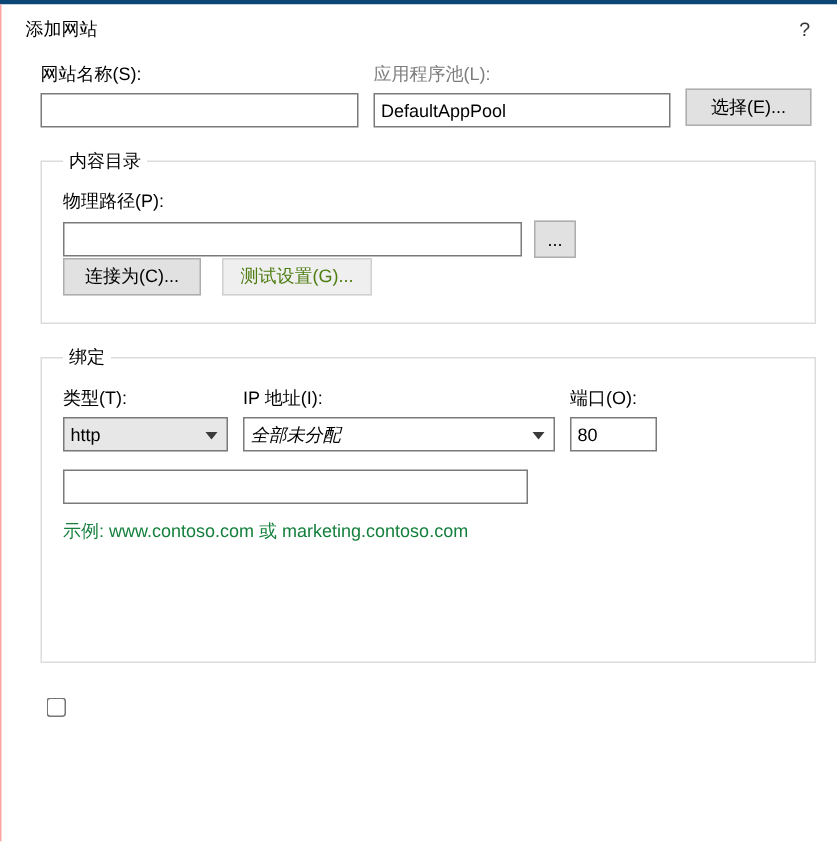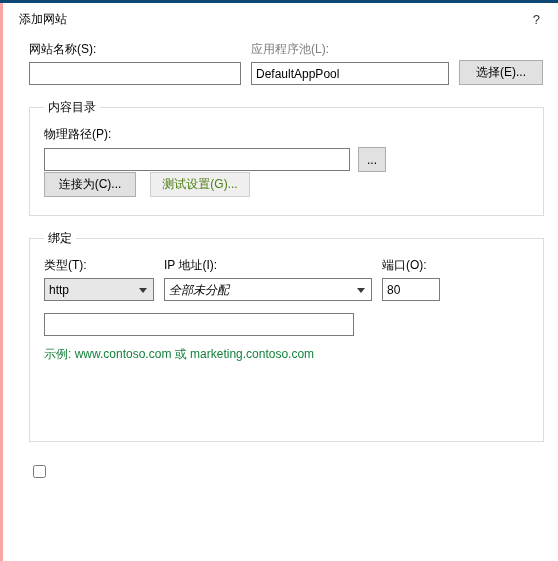--- a/index.html
+++ b/index.html
@@ -13,21 +13,21 @@
   .header-bar {
     height: 3px;
     background: #0b4675;
     width: 100%;
   }
   .window {
     width: 558px;
     height: 558px;
     background: #fff;
     position: relative;
-    border-left: 3px solid #fca5a5;
+    border-left: 1px solid #fca5a5;
   }
   .titlebar {
     height: 32px;
     display: flex;
     align-items: center;
     padding: 0 12px 0 16px;
     justify-content: space-between;
   }
   .titlebar .title {
     font-size: 12px;
@@ -87,21 +87,21 @@
     position: relative;
   }
   fieldset.group > legend {
     font-size: 12px;
     padding: 0 4px;
     color: #000;
   }
   .top-fields {
     display: flex;
     gap: 10px;
-    align-items: center;
+    align-items: flex-start;
   }
   .top-fields .col1 { flex: 0 0 212px; }
   .top-fields .col2 { flex: 0 0 198px; }
   .top-fields .col3 { flex: 0 0 84px; }
   .inner-row {
     display: flex;
     align-items: center;
     gap: 8px;
   }
   .bind-row {

